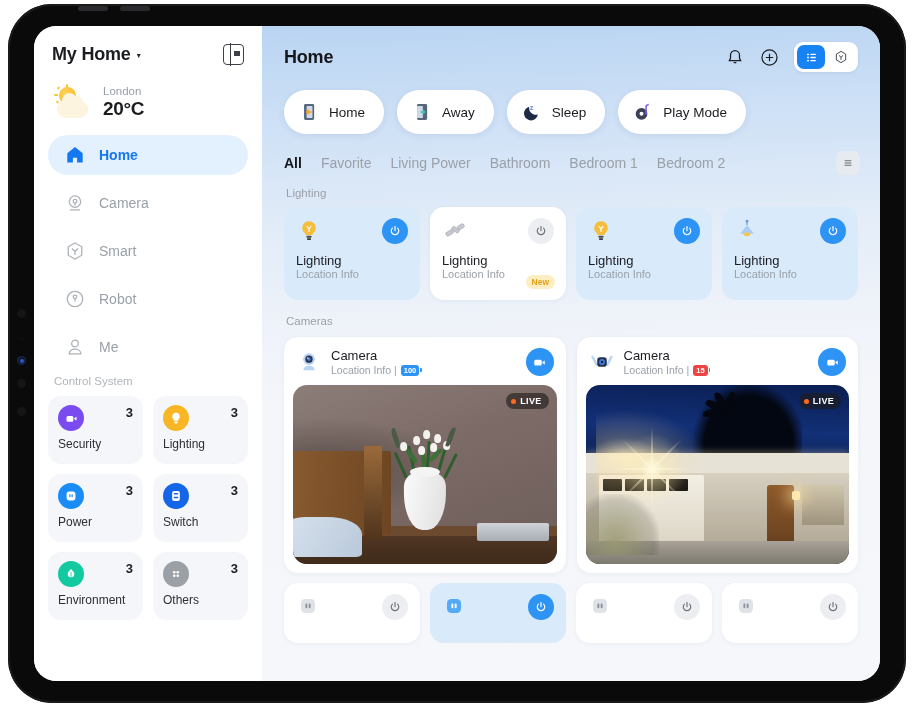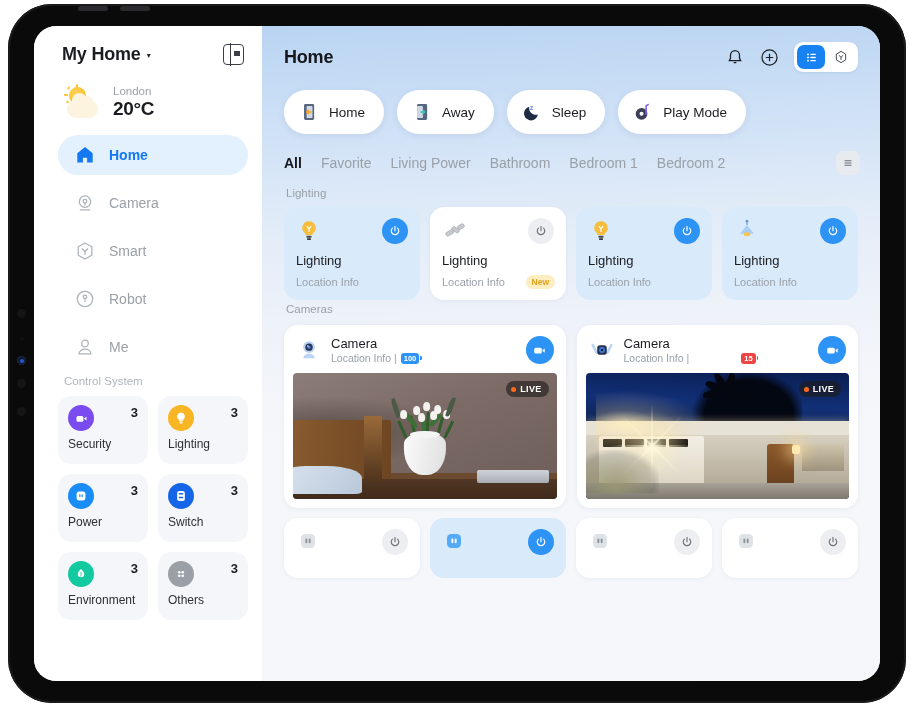--- a/index.html
+++ b/index.html
@@ -49,21 +49,21 @@
     border-radius: 22px;
     overflow: hidden;
     display: flex;
     background: #f4f6fa;
   }
 
   
   #sidebar {
     width: 228px; height: 100%;
     background: #ffffff;
-    padding: 14px 14px 0 24px;
+    padding: 14px 14px 0 14px;
     flex-shrink: 0;
     position: relative;
   }
   .sb-top { display: flex; align-items: center; justify-content: space-between; padding: 4px 4px 0 4px; }
   .sb-home-title { font-size: 18px; font-weight: bold; color: #1b1d21; letter-spacing: -0.2px; }
   .sb-caret { font-size: 8px; color: #26282c; margin-left: 6px; display:inline-block; transform: translateY(-2px); }
   .collapse-btn {
     width: 21px; height: 21px; border: 1.7px solid #3c4046;
     border-radius: 4px; position: relative; cursor: pointer;
   }
@@ -157,43 +157,43 @@
   .light-card.on { background:#d9eafb; }
   .light-card.off { background:#ffffff; box-shadow: 0 1px 4px rgba(40,70,120,.06); }
   .lc-top { display:flex; align-items:flex-start; justify-content:space-between; }
   .pwr {
     width: 26px; height: 26px; border-radius:50%;
     display:flex;align-items:center;justify-content:center;cursor:pointer;
   }
   .pwr.on { background:#2d93f5; }
   .pwr.off { background:#eceef1; }
   .lc-name { font-size: 13px; color:#1b1d21; margin-top: 9px; font-weight:500; }
-  .lc-sub { font-size: 11px; color:#9ba1a9; margin-top: 8px; }
+  .lc-sub { font-size: 11px; color:#9ba1a9; margin-top: 0; }
   .badge-new {
     position:absolute; right: 11px; bottom: 11px;
     background:#fdeec2; color:#e0a11a; font-size: 8.5px; font-weight:bold;
     padding: 2px 6px; border-radius: 7px;
   }
 
   .cam-grid { display:grid; grid-template-columns: 1fr 1fr; gap: 11px; margin-top: 10px; }
   .cam-card { background:#fff; border-radius: 14px; padding: 9px; box-shadow: 0 1px 5px rgba(40,70,120,.07); }
   .cam-head { display:flex; align-items:center; gap: 9px; padding: 2px 3px 9px 3px; }
   .cam-texts { flex:1; min-width:0; }
   .cam-name { font-size: 13px; color:#1b1d21; font-weight:500; }
   .cam-sub { font-size: 10.5px; color:#9ba1a9; margin-top:1px; display:flex; align-items:center; gap:4px; }
   .batt {
     display:inline-flex;align-items:center;justify-content:center;
     font-size: 7.5px; font-weight:bold; color:#fff;
     border-radius: 3px; padding: 1px 3px; position:relative;
   }
   .batt::after{content:"";position:absolute;right:-2.5px;top:3px;width:1.5px;height:4px;border-radius:0 1px 1px 0;}
   .batt.full{background:#2d93f5;} .batt.full::after{background:#2d93f5;}
-  .batt.low{background:#ef4444;margin-left:48px;} .batt.low::after{background:#f5444f;}
+  .batt.low{background:#ef4444;} .batt.low::after{background:#f5444f;}
   .cam-btn { width:28px;height:28px;border-radius:50%;background:#2d93f5;display:flex;align-items:center;justify-content:center;cursor:pointer;flex-shrink:0;}
-  .cam-view { position:relative; height: 126px; border-radius: 4px; overflow:hidden; }
+  .cam-view { position:relative; height: 179px; border-radius: 14px; overflow:hidden; }
   .live-badge {
     position:absolute; right: 8px; top: 8px; z-index:5;
     background: rgba(30,28,26,.62); color:#fff; font-size: 9px; font-weight:bold;
     padding: 3px 7px 3px 5px; border-radius: 9px;
     display:flex; align-items:center; gap:4px; letter-spacing:.3px;
   }
   .live-dot { width:5px;height:5px;border-radius:50%;background:#ff6a1a; }
 
   .plug-grid { display:grid; grid-template-columns: repeat(4,1fr); gap: 10px; margin-top: 10px; }
   .plug-card { height: 60px; border-radius: 14px; padding: 11px 12px 0 12px; display:flex; align-items:flex-start; justify-content:space-between; cursor:pointer;}
@@ -567,21 +567,21 @@
                     <path d="M7.6 7.2a6.4 6.4 0 1 0 8.8 0"></path>
                   </svg>
               </div>
             </div>
             <div class="lc-name">Lighting</div>
             <div class="lc-sub">Location Info</div>
           </div>
 
         </div>
 
-        <div class="sec-title" style="margin-top:3px">Cameras</div>
+        <div class="sec-title" style="margin-top:15px">Cameras</div>
         <div class="cam-grid">
 
           <div class="cam-card">
             <div class="cam-head">
               <svg width="26" height="26" viewBox="0 0 24 24">
                 <circle cx="12" cy="9.4" r="5.4" fill="#b9d4f4"></circle>
                 <circle cx="12" cy="9.4" r="3.4" fill="#2a3550"></circle>
                 <circle cx="12" cy="9.4" r="1.5" fill="#4f7fe0"></circle>
                 <circle cx="10.9" cy="8.3" r=".7" fill="#fff"></circle>
                 <path d="M6.8 19.6c0-2.6 2.3-4.2 5.2-4.2s5.2 1.6 5.2 4.2z" fill="#b9d4f4"></path>

